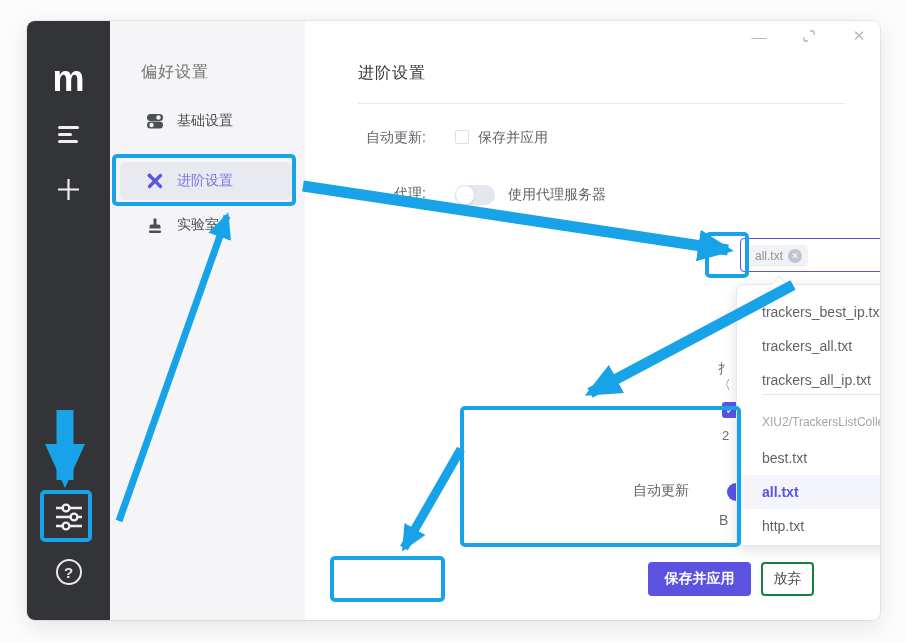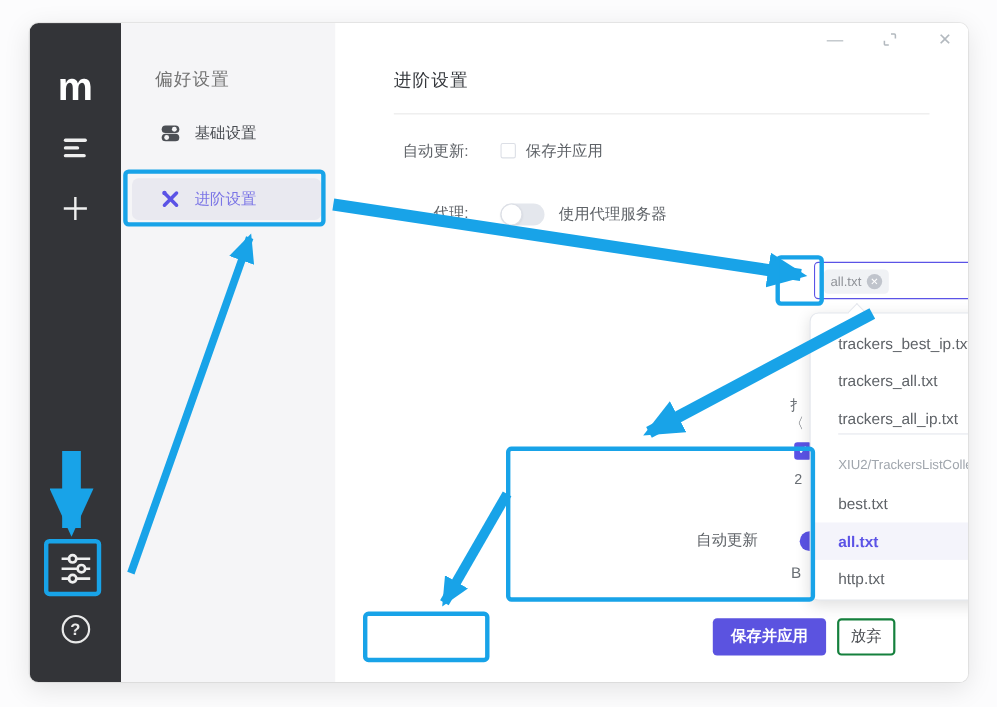--- a/index.html
+++ b/index.html
@@ -130,20 +130,29 @@
       <span class="mi-icon">
         <svg width="18" height="18" viewBox="0 0 18 18">
           <g stroke="#5b53e6" stroke-width="3.2" stroke-linecap="round">
             <path d="M3.5 3.5 L14.5 14.5"></path>
               <path d="M14.5 3.5 L3.5 14.5"></path>
           </g>
           <circle cx="3.5" cy="3.5" r="2" fill="#5b53e6"></circle>
         </svg>
       </span>
       <span>进阶设置</span>
+    </div>
+    <div class="menu-item" style="top:185px;">
+      <span class="mi-icon">
+        <svg width="16" height="17" viewBox="0 0 16 17">
+          <path d="M6.5 1.5 h3 v6 h2 a2 2 0 0 1 2 2 v2 h-11 v-2 a2 2 0 0 1 2-2 h2 z" fill="#4c4f55"></path>
+          <rect x="2" y="13.5" width="12" height="2.4" rx="1" fill="#4c4f55"></rect>
+        </svg>
+      </span>
+      <span>实验室</span>
     </div>
   </div>
 
   <div class="content">
     <div class="win-controls">
       <div class="wc">—</div>
       <div class="wc">
         <svg width="14" height="14" viewBox="0 0 14 14">
           <g stroke="#b3b9bf" stroke-width="1.4" fill="none">
             <path d="M8 2 h3 a1 1 0 0 1 1 1 v3"></path>

